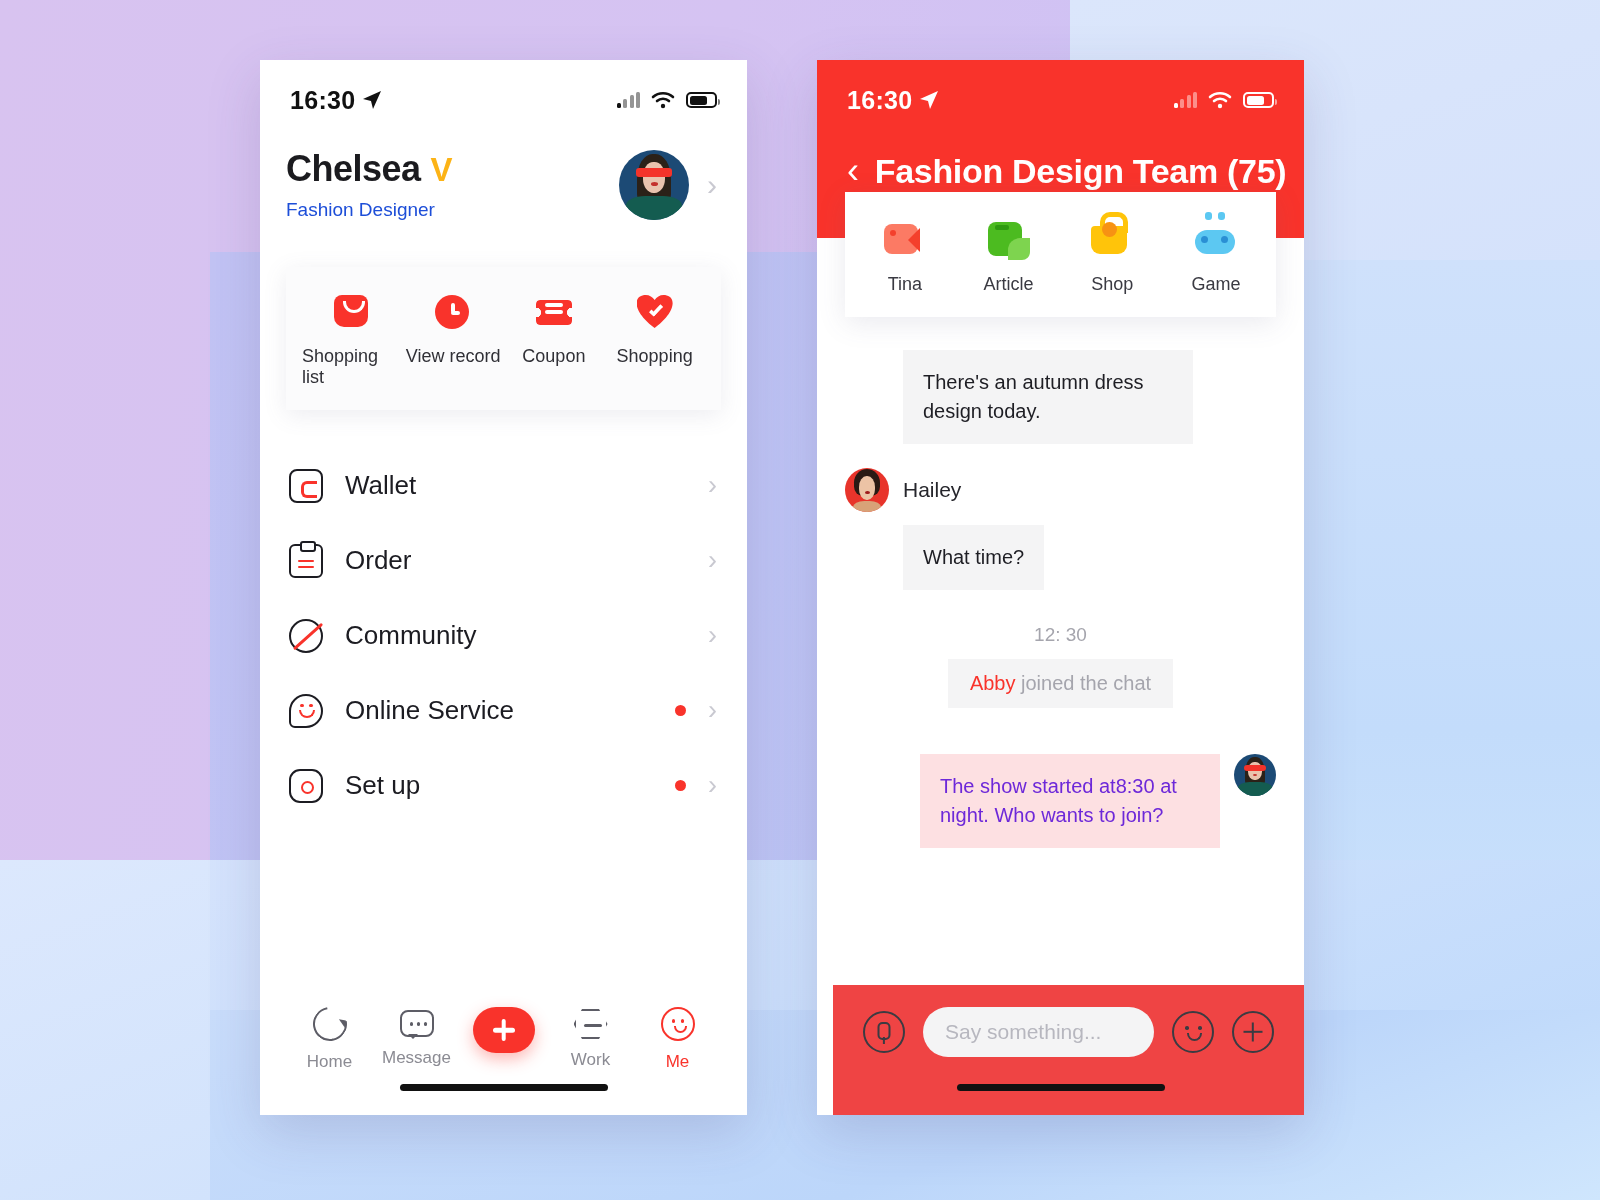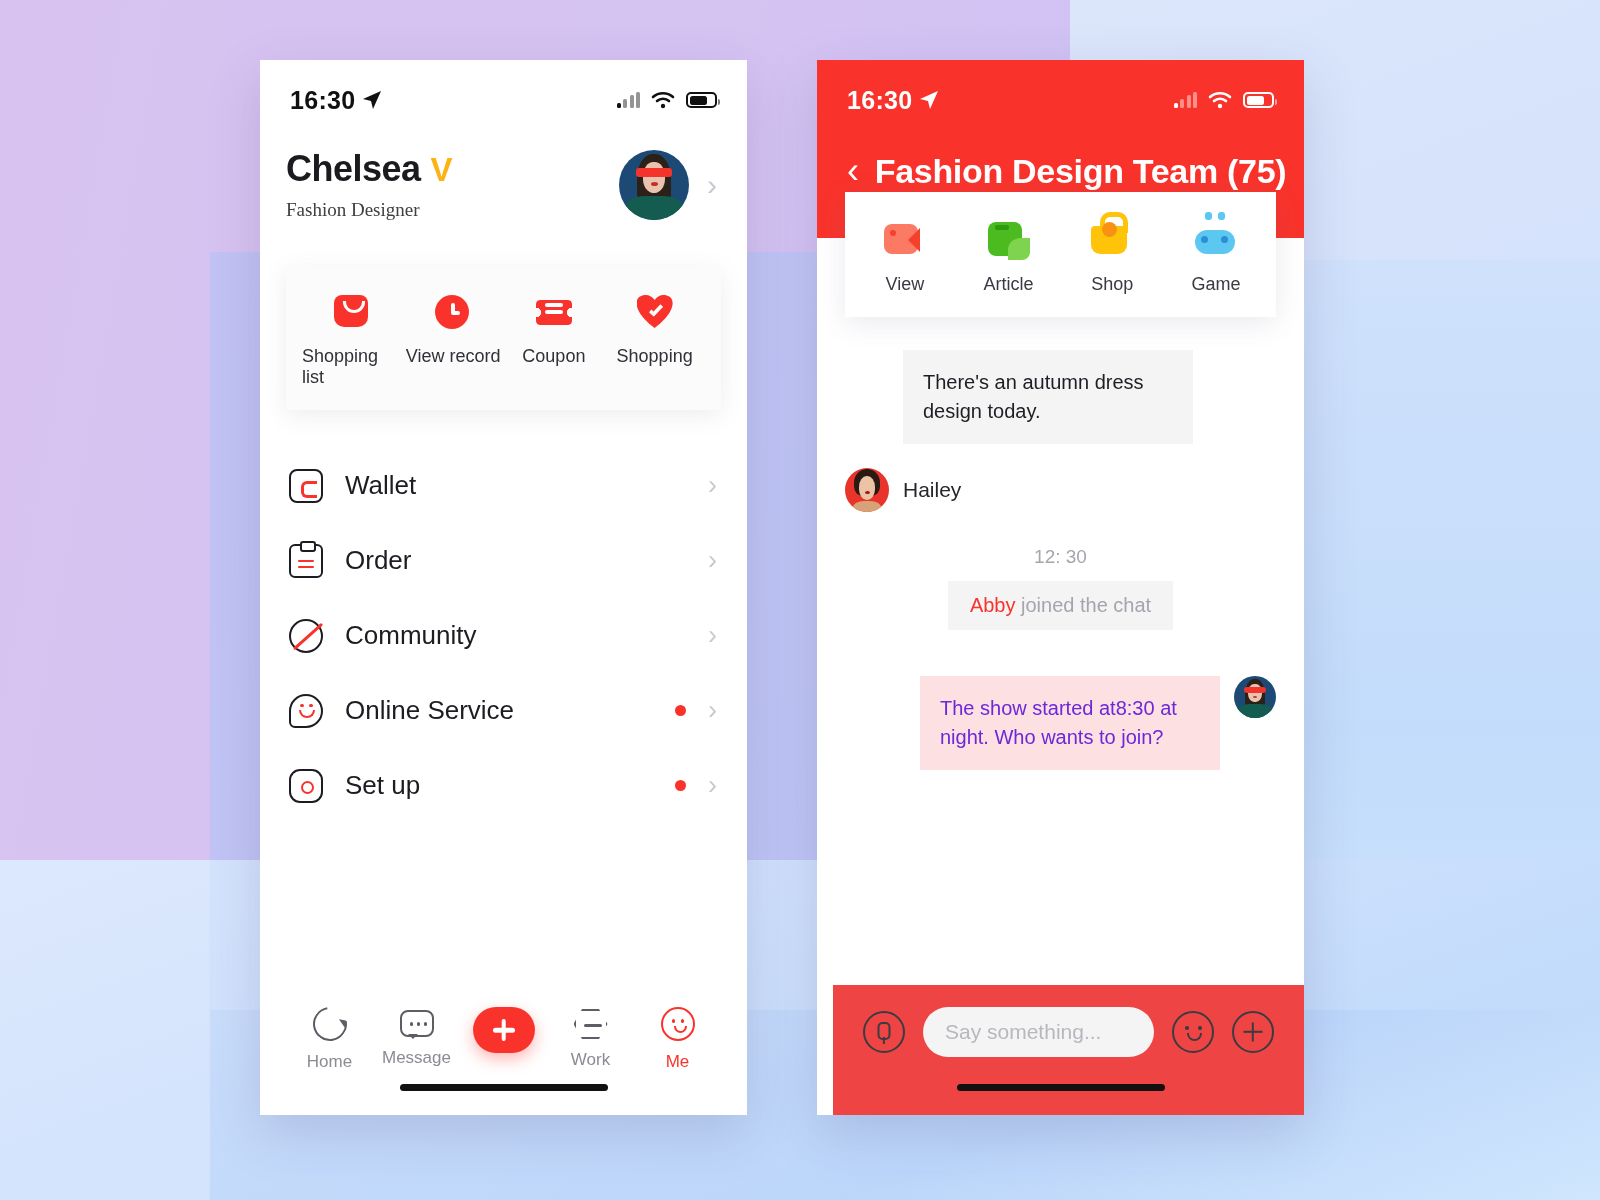--- a/index.html
+++ b/index.html
@@ -42,21 +42,21 @@
   .bars i:nth-child(4){height:16px;opacity:.45;}
   .batt { width:31px;height:16px;border:2px solid currentColor;border-radius:5px;position:relative;padding:1.5px; }
   .batt::after{content:"";position:absolute;right:-5px;top:5px;width:2.5px;height:6px;background:currentColor;border-radius:0 2px 2px 0;opacity:.55;}
   .batt i{display:block;height:100%;width:72%;background:currentColor;border-radius:2.5px;}
 
   
   .profile { display:flex; align-items:center; padding:26px 30px 0 26px; }
   .profile-text { flex:1; }
   .pname { font-size:36px; font-weight:bold; color:#1b1b1f; letter-spacing:-.5px; display:flex; align-items:center; gap:10px; }
   .vbadge { color:#fcb316; font-size:33px; font-weight:bold; line-height:1; }
-  .prole { font-size:19px; color:#404040; margin-top:9px;font-family:Liberation Serif, serif; }
+  .prole { font-size:19px; color:#1d4ed8; margin-top:9px; }
   .avatar { width:70px;height:70px;border-radius:50%;overflow:hidden;position:relative;flex:0 0 auto; }
   .chev { color:#c9c9d1; font-size:30px; margin-left:18px; font-weight:300; }
 
   
   .av-chelsea{background:#1c4a75;}
   .av-chelsea .hair{position:absolute;left:26%;top:6%;width:48%;height:78%;background:#2b2118;border-radius:46% 46% 26% 26%;}
   .av-chelsea .face{position:absolute;left:34%;top:18%;width:32%;height:44%;background:#e9c3ae;border-radius:46%;}
   .av-chelsea .band{position:absolute;left:24%;top:27%;width:52%;height:13%;background:#f4332a;border-radius:3px;}
   .av-chelsea .body{position:absolute;left:10%;top:66%;width:80%;height:40%;background:#145c50;border-radius:34% 34% 0 0;}
   .av-chelsea .lip{position:absolute;left:45%;top:47%;width:10%;height:5%;background:#c3302c;border-radius:50%;}
@@ -356,21 +356,21 @@
         <span class="backarrow">‹</span>
         <span>Fashion Design Team (75)</span>
       </div>
     </div>
 
     <div class="tabcard">
       <div class="tc">
         <div class="tc-ico">
             <div class="ic-video"></div>
           </div>
-        <div class="tc-label">View</div>
+        <div class="tc-label">Tina</div>
       </div>
       <div class="tc">
         <div class="tc-ico">
             <div class="ic-article"></div>
           </div>
         <div class="tc-label">Article</div>
       </div>
       <div class="tc">
         <div class="tc-ico">
             <div class="ic-shop"></div>
@@ -394,20 +394,21 @@
       <div class="msg-row" style="margin-top:24px;">
         <div class="msg-head">
           <div class="msg-av av-hailey">
             <span class="hair"></span>
               <span class="face"></span>
               <span class="lip"></span>
               <span class="body"></span>
           </div>
           <div class="msg-name">Hailey</div>
         </div>
+        <div class="bubble">What time?</div>
       </div>
 
       <div class="sys-time">12: 30</div>
       <div class="sys-wrap">
         <div class="sys-chip">
           <b>Abby</b><span> joined the chat</span>
         </div>
       </div>
 
       <div class="out-row">

